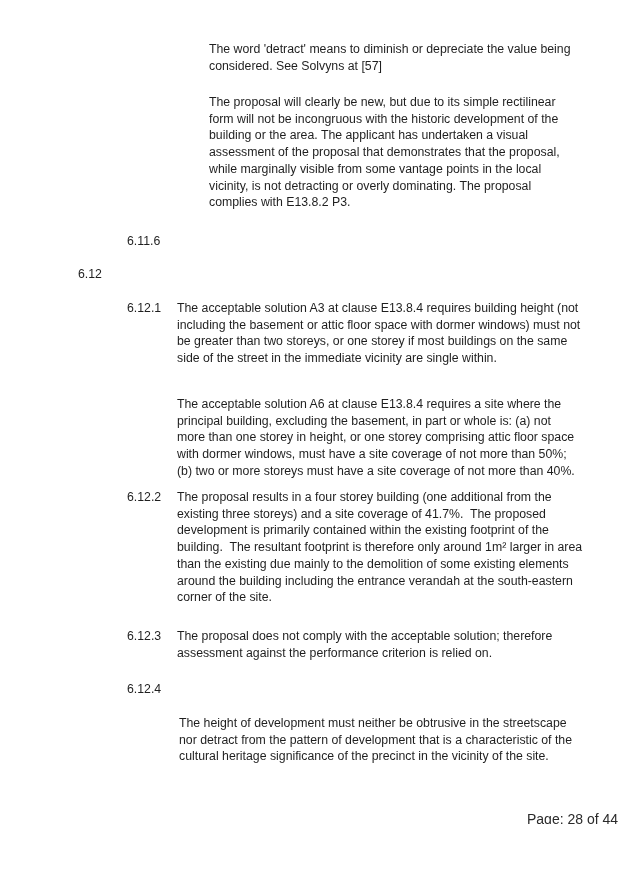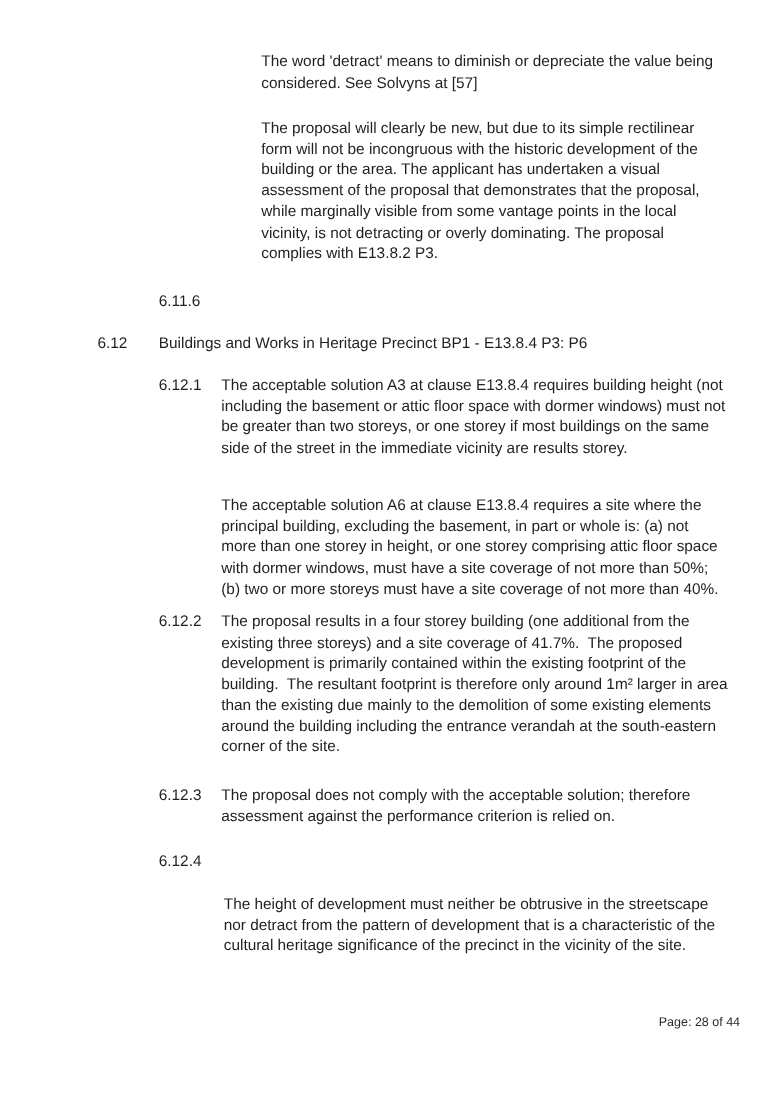--- a/index.html
+++ b/index.html
@@ -23,21 +23,21 @@
     white-space: pre;
   }
   .num {
     position: absolute;
     white-space: nowrap;
   }
   .quote-italic {
   }
   .footer {
     position: absolute;
-    font-size: 10px;
+    font-size: 14px;
     line-height: 12px;
     white-space: nowrap;
     color: #2a2a2a;
   }
 </style>
 </head>
 <body>
 
 <div class="page">
 
@@ -48,27 +48,26 @@
 form will not be incongruous with the historic development of the
 building or the area. The applicant has undertaken a visual
 assessment of the proposal that demonstrates that the proposal,
 while marginally visible from some vantage points in the local
 vicinity, is not detracting or overly dominating. The proposal
 complies with E13.8.2 P3.</div>
 
   <div class="num" style="left:127px; top:233px;">6.11.6</div>
 
   <div class="num" style="left:78px; top:266px;">6.12</div>
-  <div class="abs" style="left:127px; top:266px;">Buildings and Works in Heritage Precinct BP1 - E13.8.4 P3: P6</div>
 
   <div class="num" style="left:127px; top:300px;">6.12.1</div>
   <div class="abs" style="left:177px; top:300px;">The acceptable solution A3 at clause E13.8.4 requires building height (not
 including the basement or attic floor space with dormer windows) must not
 be greater than two storeys, or one storey if most buildings on the same
-side of the street in the immediate vicinity are results storey.</div>
+side of the street in the immediate vicinity are single within.</div>
   <div class="abs" style="left:177px; top:396px;">The acceptable solution A6 at clause E13.8.4 requires a site where the
 principal building, excluding the basement, in part or whole is: (a) not
 more than one storey in height, or one storey comprising attic floor space
 with dormer windows, must have a site coverage of not more than 50%;
 (b) two or more storeys must have a site coverage of not more than 40%.</div>
 
   <div class="num" style="left:127px; top:489px;">6.12.2</div>
   <div class="abs" style="left:177px; top:489px;">The proposal results in a four storey building (one additional from the
 existing three storeys) and a site coverage of 41.7%.  The proposed
 development is primarily contained within the existing footprint of the

